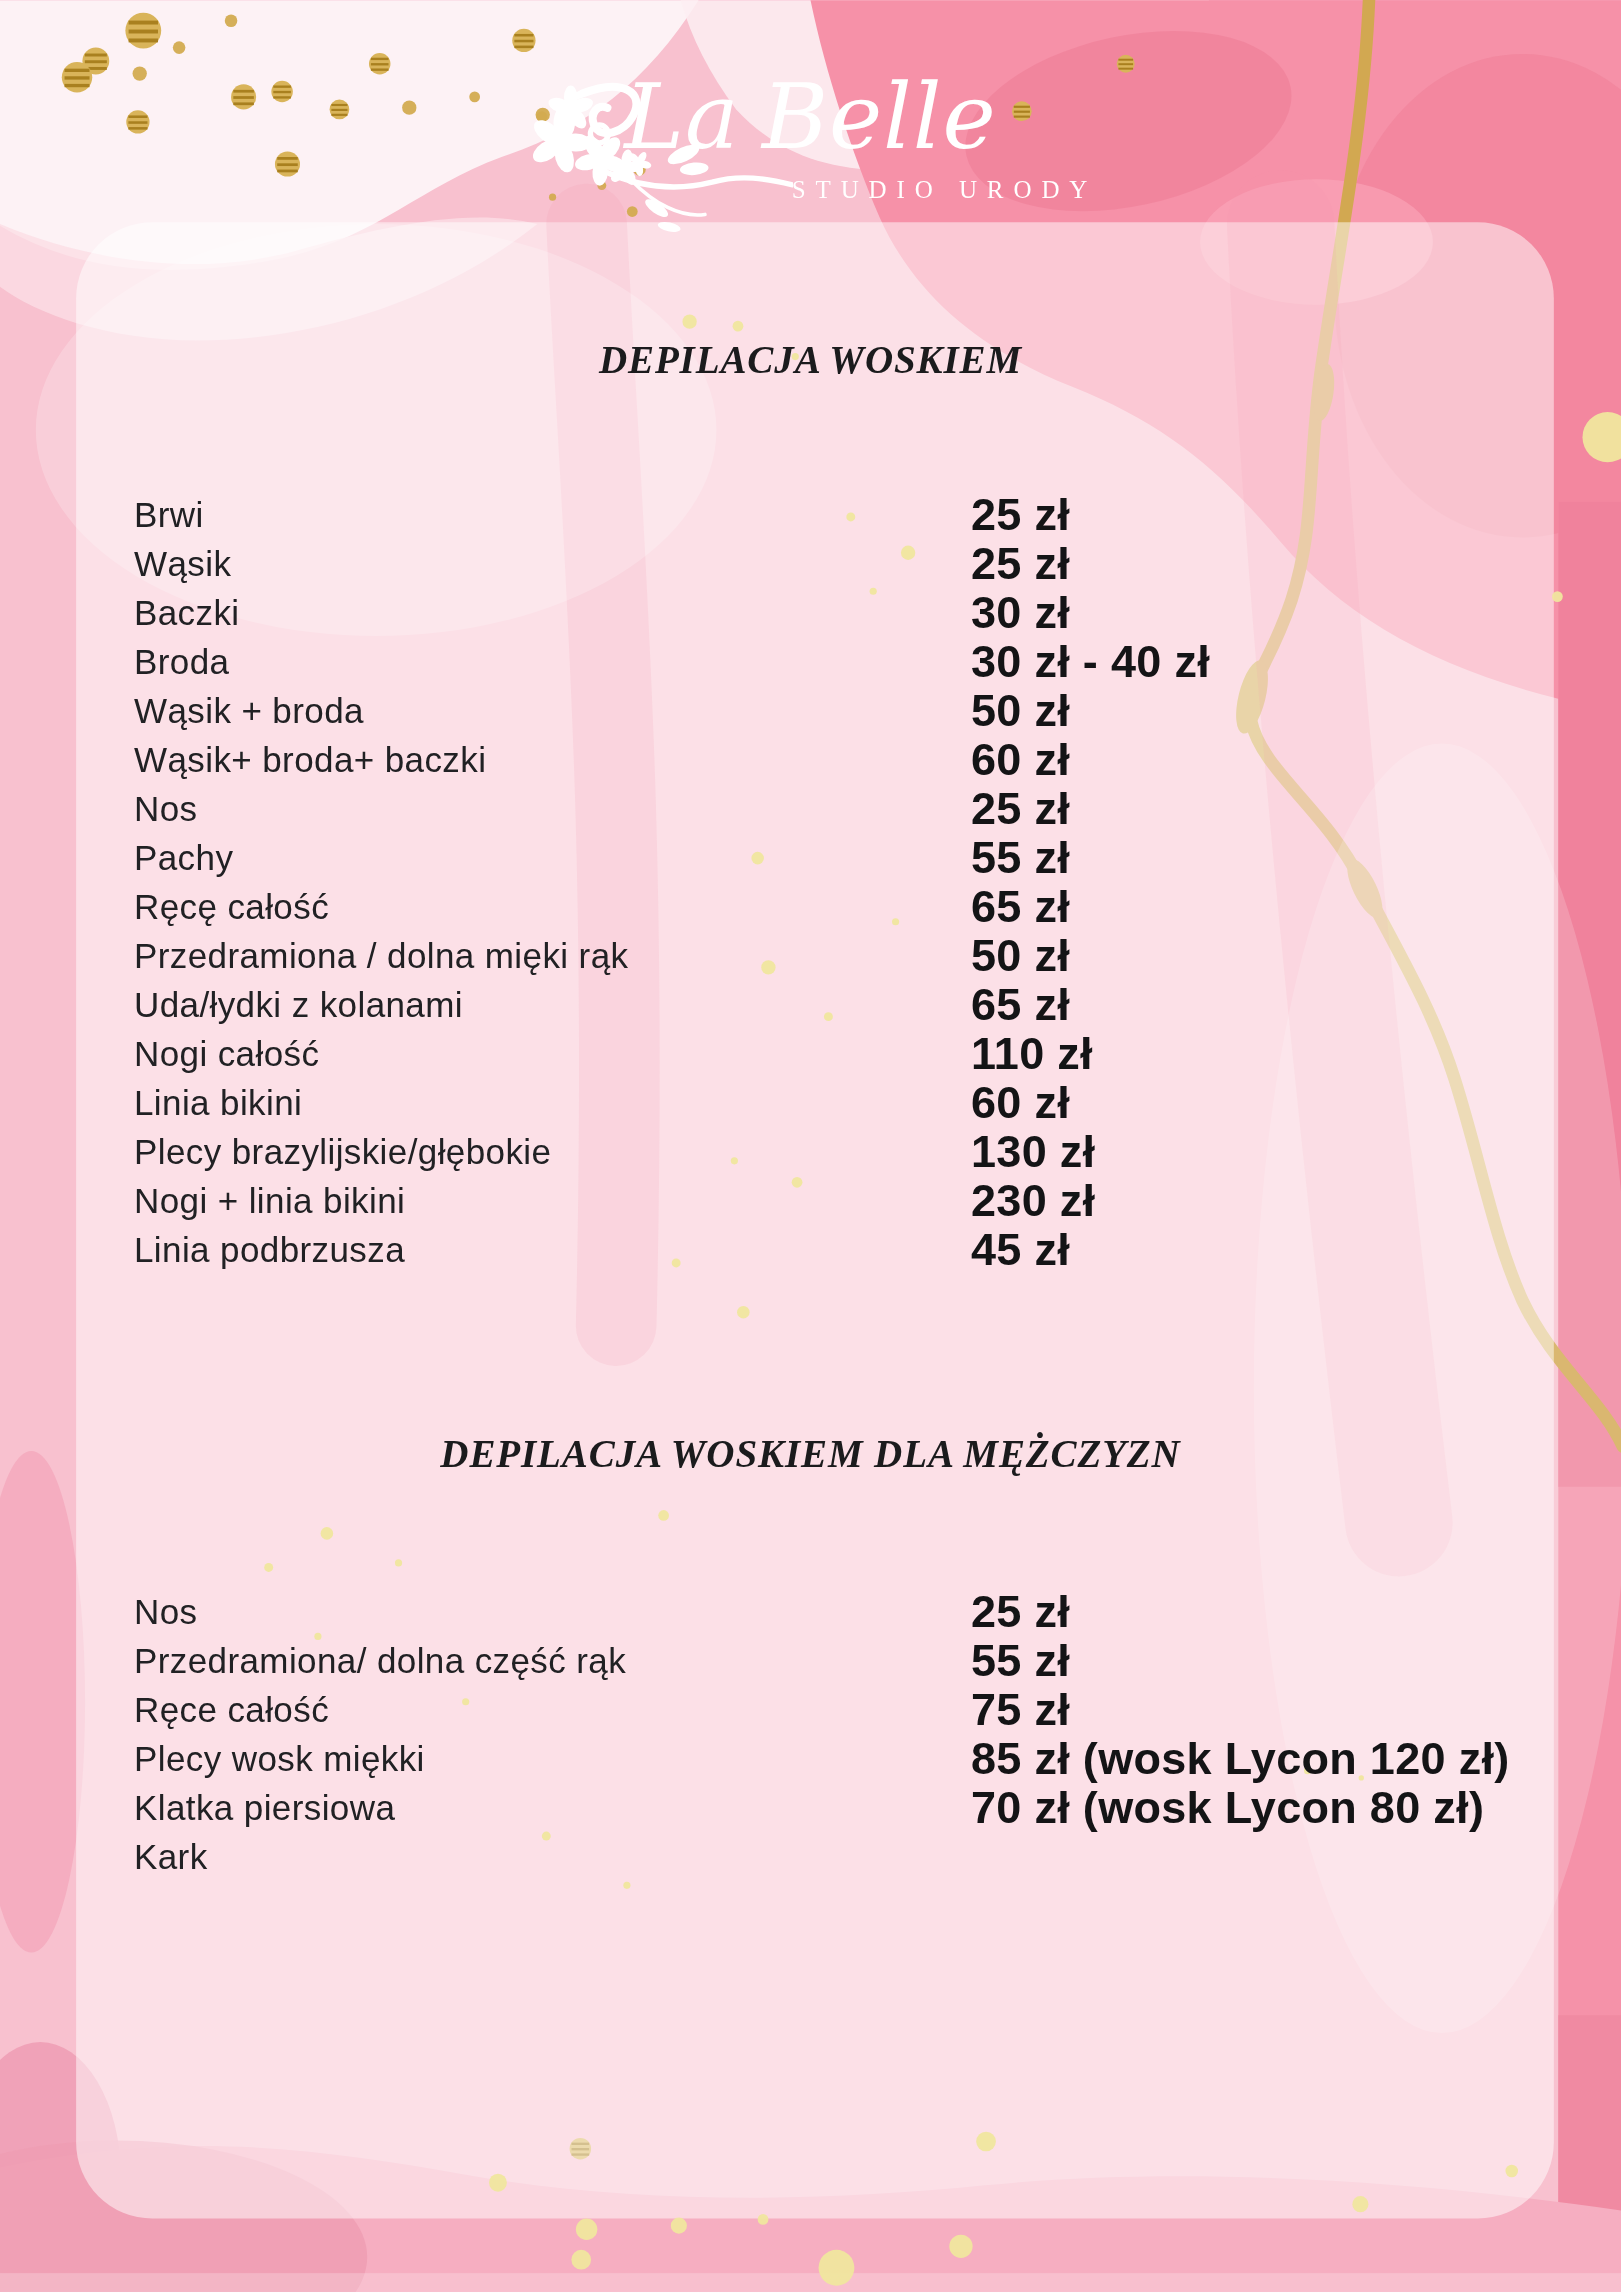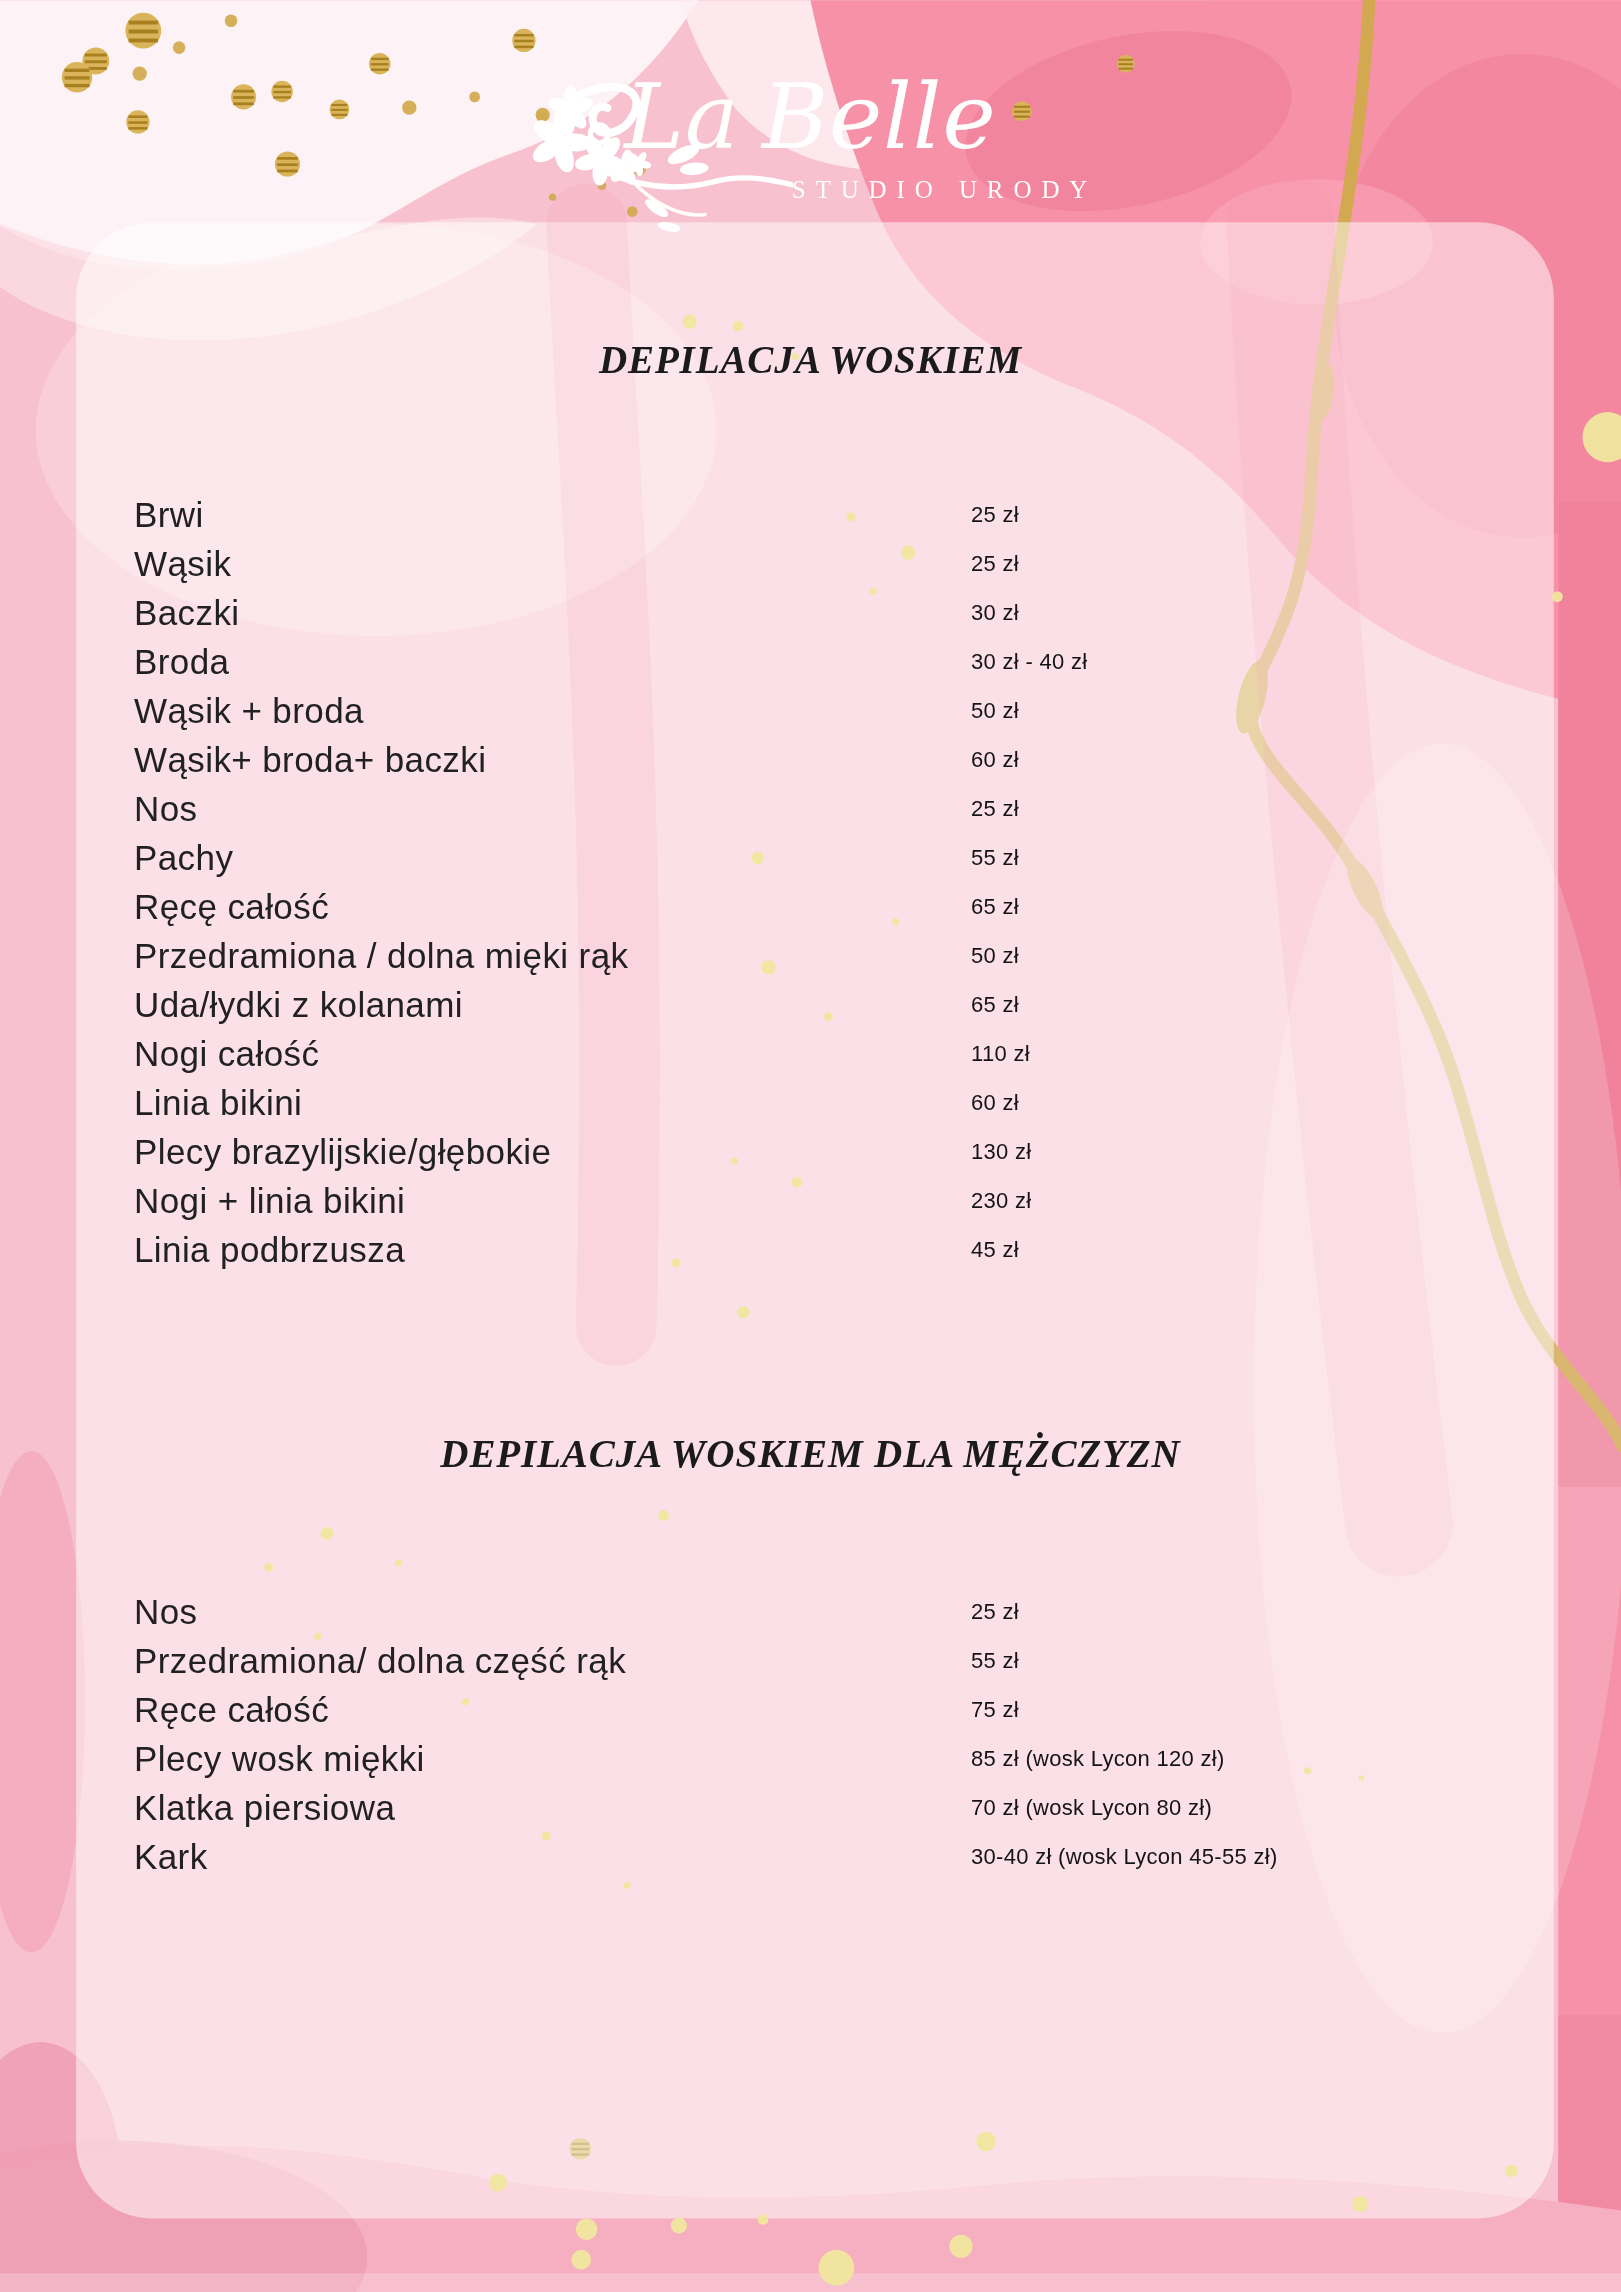--- a/index.html
+++ b/index.html
@@ -26,21 +26,21 @@
     font-family:Liberation Serif, serif;
   }
   #title1{top:337px}
   #title2{top:1431px}
   .list{position:absolute;left:134px;width:1343px}
   #list1{top:490px}
   #list2{top:1587px}
   .row{position:relative;height:49px;display:flex;align-items:center}
   .lbl{font-size:35px;color:#212124;letter-spacing:0.4px;white-space:nowrap}
   .prc{
-    position:absolute;left:837px;font-size:22px;font-weight:400;
+    position:absolute;left:837px;font-size:45px;font-weight:700;
     color:#141416;letter-spacing:0.3px;white-space:nowrap;
   }
 </style>
 </head>
 <body>
 
 <div class="page">
 
   <svg class="bg" viewBox="0 0 1810 2560" xmlns="http://www.w3.org/2000/svg">
 
@@ -298,18 +298,17 @@
       <div class="row">
         <span class="lbl">Plecy wosk miękki</span>
         <span class="prc">85 zł (wosk Lycon 120 zł)</span>
       </div>
       <div class="row">
         <span class="lbl">Klatka piersiowa</span>
         <span class="prc">70 zł (wosk Lycon 80 zł)</span>
       </div>
       <div class="row">
         <span class="lbl">Kark</span>
-        <span class="prc">30-40 zł (wosk Lycon 45-55 zł)</span>
       </div>
     </div>
 
 </div>
 
 
 </body></html>

